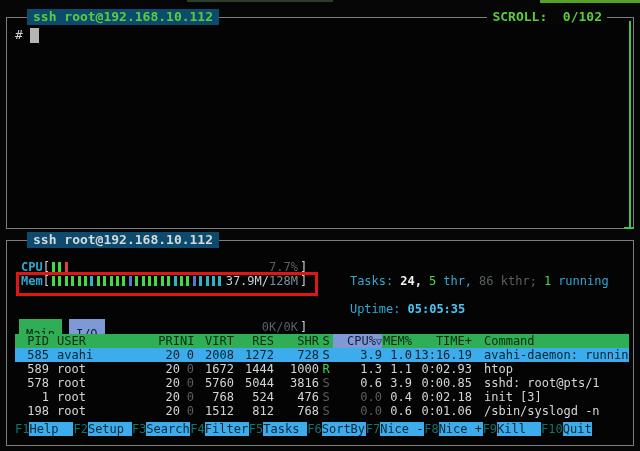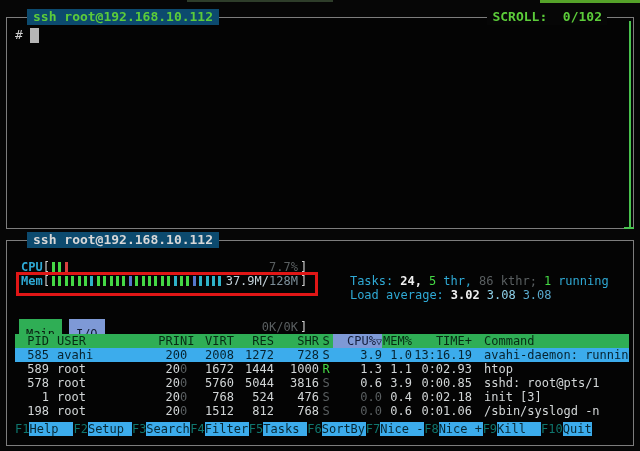--- a/index.html
+++ b/index.html
@@ -55,21 +55,21 @@
   
   .trow{position:absolute;left:8px;right:4px;height:14px;display:flex;font-size:12px;line-height:14px;white-space:pre;}
   #thead{top:93px;background:#2fae55;color:#072a13;}
   .prow{color:#d2d6d7;}
   .prow .dim{color:#5a5f61;} .prow .grn{color:#45d945;}
   .sel{background:#3cacec;}
   .sel span{color:#07222e !important;}
   .c-pid{width:34px;text-align:right;}
   .c-user{width:75px;padding-left:8px;}
   .c-pri{width:48px;text-align:right;}
-  .c-ni{width:14px;}
+  .c-ni{width:14px;text-align:right;}
   .c-virt{width:40px;text-align:right;}
   .c-res{width:40px;text-align:right;}
   .c-shr{width:45px;text-align:right;}
   .c-s{width:14px;text-align:center;}
   .c-cpu{width:49px;text-align:right;}
   .c-mem{width:30px;text-align:right;}
   .c-time{width:60px;text-align:right;}
   .c-command{flex:1;padding-left:12px;overflow:hidden;}
   #thead .c-cpu{background:#7e99d6;color:#141d3a;}
   .sort-arrow{font-size:10px;}
@@ -111,22 +111,22 @@
   <div class="hline meter" id="meter-mem">
     <span class="mlabel">Mem</span><span class="mbr">[</span><span class="mbox"><span class="mval"><span class="mem-used">37.9M/</span><span class="mem-total">128M</span></span><span class="bar" style="left: 2px; background: rgb(69, 217, 69);"></span><span class="bar" style="left: 8.4px; background: rgb(69, 217, 69);"></span><span class="bar" style="left: 14.8px; background: rgb(69, 217, 69);"></span><span class="bar" style="left: 21.2px; background: rgb(69, 217, 69);"></span><span class="bar" style="left: 27.6px; background: rgb(69, 217, 69);"></span><span class="bar" style="left: 34px; background: rgb(69, 217, 69);"></span><span class="bar" style="left: 40.4px; background: rgb(47, 179, 201);"></span><span class="bar" style="left: 46.8px; background: rgb(69, 217, 69);"></span><span class="bar" style="left: 53.2px; background: rgb(69, 217, 69);"></span><span class="bar" style="left: 59.6px; background: rgb(69, 217, 69);"></span><span class="bar" style="left: 66px; background: rgb(69, 217, 69);"></span><span class="bar" style="left: 72.4px; background: rgb(69, 217, 69);"></span><span class="bar" style="left: 78.8px; background: rgb(85, 119, 204);"></span><span class="bar" style="left: 85.2px; background: rgb(69, 217, 69);"></span><span class="bar" style="left: 91.6px; background: rgb(69, 217, 69);"></span><span class="bar" style="left: 98px; background: rgb(69, 217, 69);"></span><span class="bar" style="left: 104.4px; background: rgb(69, 217, 69);"></span><span class="bar" style="left: 110.8px; background: rgb(69, 217, 69);"></span><span class="bar" style="left: 117.2px; background: rgb(69, 217, 69);"></span><span class="bar" style="left: 123.6px; background: rgb(47, 179, 201);"></span><span class="bar" style="left: 130px; background: rgb(69, 217, 69);"></span><span class="bar" style="left: 136.4px; background: rgb(69, 217, 69);"></span><span class="bar" style="left: 142.8px; background: rgb(85, 119, 204);"></span><span class="bar" style="left: 149.2px; background: rgb(47, 179, 201);"></span><span class="bar" style="left: 155.6px; background: rgb(47, 179, 201);"></span><span class="bar" style="left: 162px; background: rgb(47, 179, 201);"></span><span class="bar" style="left: 168.4px; background: rgb(47, 179, 201);"></span></span><span class="mbr">]</span>
   </div>
   <div class="hline meter" id="meter-swp">
     <span class="mlabel">Swp</span><span class="mbr">[</span><span class="mbox"><span class="mval">0K/0K</span></span><span class="mbr">]</span>
   </div>
 
   <div class="hline stat" id="stat-tasks">
     <span class="cy sp">Tasks:</span><span class="bw sp">24,</span><span class="gn sp">5</span><span class="cy sp">thr,</span><span class="dk sp">86 kthr;</span><span class="gn sp">1</span><span class="cy">running</span>
   </div>
-  <div class="hline stat" id="stat-load">
-    <span class="cy sp">Load average:</span><span class="bw sp">3.02</span><span class="ld5 sp">3.08</span><span class="ld15">3.08</span>
+  <div class="hline stat" id="stat-uptime">
+    <span class="cy sp">Uptime:</span><span class="upv">05:05:35</span>
   </div>
 
   <div id="tabs">
     <span class="tab tab-active">Main</span>
     <span class="tab tab-io">I/O</span>
   </div>
 
   <div class="trow" id="thead">
     <span class="c-pid">PID</span><span class="c-user">USER</span><span class="c-pri">PRI</span><span class="c-ni">NI</span><span class="c-virt">VIRT</span><span class="c-res">RES</span><span class="c-shr">SHR</span><span class="c-s">S</span><span class="c-cpu"><span>CPU%</span><span class="sort-arrow">▽</span></span><span class="c-mem">MEM%</span><span class="c-time">TIME+</span><span class="c-command">Command</span>
   </div>

